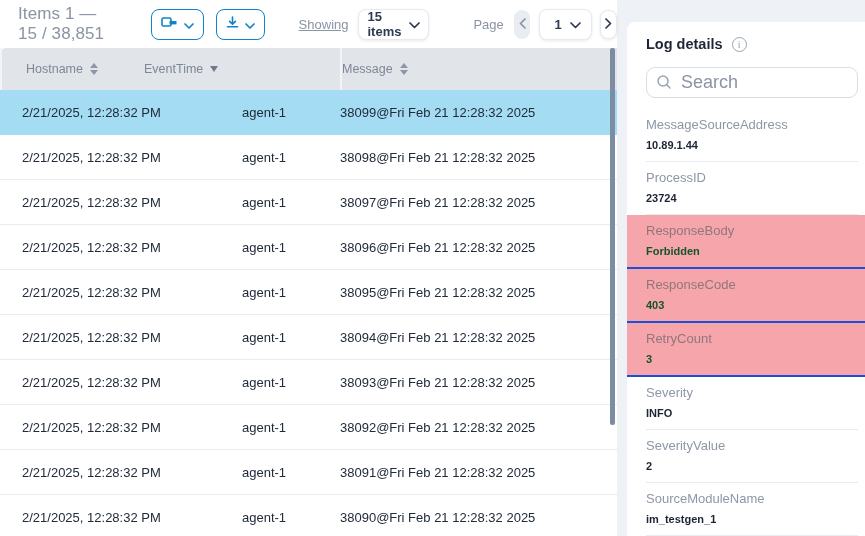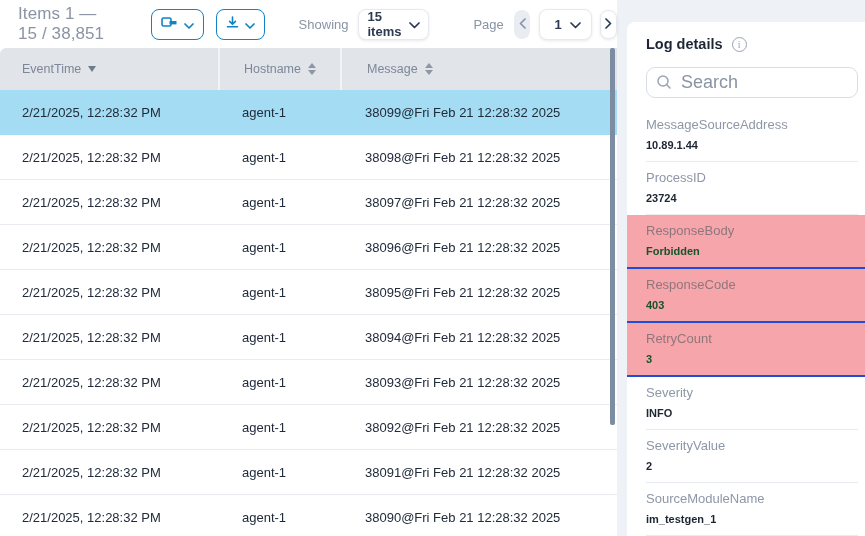--- a/index.html
+++ b/index.html
@@ -10,21 +10,21 @@
   
   .left { position:relative; width:617px; height:536px; background:#fff; }
 
   .toolbar { height:48px; display:flex; align-items:center; padding-left:18px; }
   .items-summary { font-size:17px; color:var(--muted,#8a94a4); letter-spacing:.1px; }
   .tb-btn { display:flex; align-items:center; gap:6px; height:31px; padding:0 9px;
             border:1.5px solid var(--accent,#1182c5); border-radius:8px; background:#fff;
             cursor:pointer; }
   .btn-columns { margin-left:36px; }
   .btn-export  { margin-left:12px; }
-  .showing-label { margin-left:34px; font-size:13px; color:var(--muted,#8a94a4); }
+  .showing-label { margin-left:34px; font-size:13px; color:var(--muted,#8a94a4);text-decoration:underline; }
   .drop-box { display:flex; align-items:center; gap:8px; height:31px; padding:0 8px;
               background:#fff; border:1px solid #e6eaf0; border-radius:8px;
               box-shadow:0 1px 3px rgba(25,39,62,.10); font-size:13px; font-weight:bold;
               color:var(--text-dark,#2c3a52); cursor:pointer; }
   .size-box { margin-left:10px; }
   .page-label { margin-left:44px; font-size:13px; color:var(--muted,#8a94a4); }
   .nav-btn { width:29px; height:29px; border-radius:8px; display:flex; align-items:center;
              justify-content:center; cursor:pointer; }
   .prev-btn { margin-left:10px; background:#e9edf2; }
   .next-btn { margin-left:8px; background:#fff; border:1px solid #e6eaf0;
@@ -32,21 +32,21 @@
   .page-box { margin-left:9px; padding:0 10px 0 14px; }
 
   
   .table { width:617px; }
   .thead { display:flex; height:42px; background:var(--header-bg,#e1e4e9);
            border-radius:6px 0 0 0; align-items:center; }
   .hcell { display:flex; align-items:center; gap:7px; height:100%;
            font-size:12.5px; color:#7d8797; cursor:pointer; }
   .c-time { width:218px; padding-left:22px; }
   .c-host { width:122px; padding-left:24px; }
-  .c-msg  { flex:1;      padding-left:25px; }
+  .c-msg  { flex:1;      }
   .hcell.c-host, .hcell.c-msg { border-left:2px solid #f2f4f7; }
   .tri-down { width:0; height:0; border-left:4.5px solid transparent;
               border-right:4.5px solid transparent; border-top:6px solid #6f7a8c; }
   .tri-pair { display:flex; flex-direction:column; gap:2px; }
   .tri-pair .up   { width:0;height:0;border-left:4px solid transparent;
                     border-right:4px solid transparent;border-bottom:5px solid #8d97a6; }
   .tri-pair .down { width:0;height:0;border-left:4px solid transparent;
                     border-right:4px solid transparent;border-top:5px solid #8d97a6; }
   .trow { display:flex; align-items:center; height:45px; background:#fff;
           border-bottom:1px solid var(--divider,#e8ecf1); font-size:13px;
@@ -155,30 +155,30 @@
         <span>
           <svg width="7" height="11" viewBox="0 0 7 11" fill="none">
             <path d="M1 1l4.5 4.5L1 10" stroke="#2c3a52" stroke-width="1.7" stroke-linecap="round" stroke-linejoin="round"></path>
           </svg>
         </span>
       </div>
     </div>
 
     <div class="table">
       <div class="thead">
-        <div class="hcell c-time">
-          <span>EventTime</span>
-          <span class="tri-down"></span>
-        </div>
         <div class="hcell c-host">
           <span>Hostname</span>
           <span class="tri-pair">
               <span class="up"></span>
               <span class="down"></span>
             </span>
+        </div>
+        <div class="hcell c-time">
+          <span>EventTime</span>
+          <span class="tri-down"></span>
         </div>
         <div class="hcell c-msg">
           <span>Message</span>
           <span class="tri-pair">
               <span class="up"></span>
               <span class="down"></span>
             </span>
         </div>
       </div>
       <div id="tbody">

